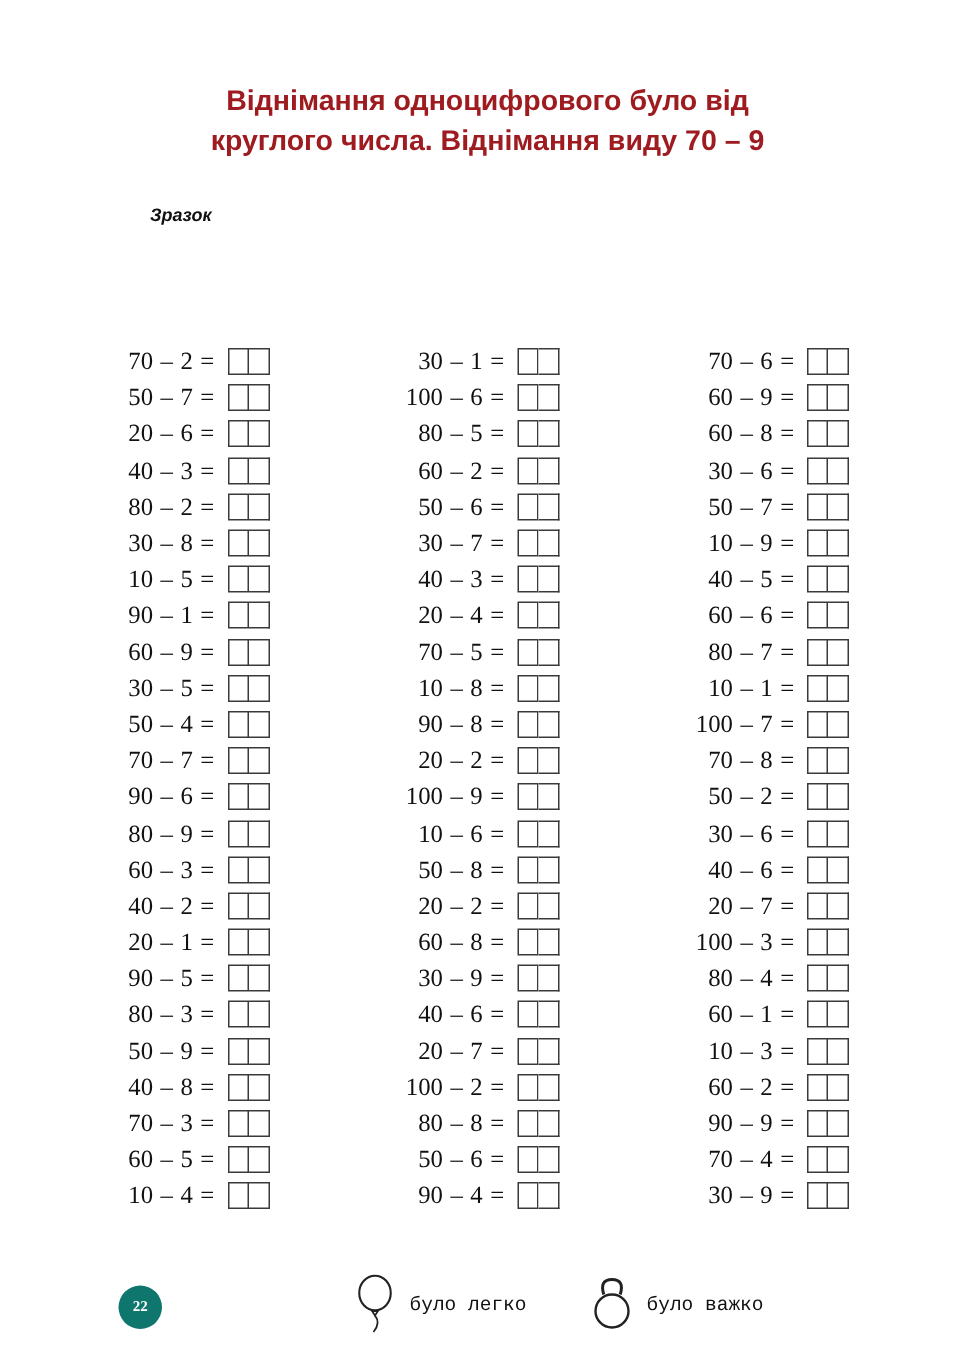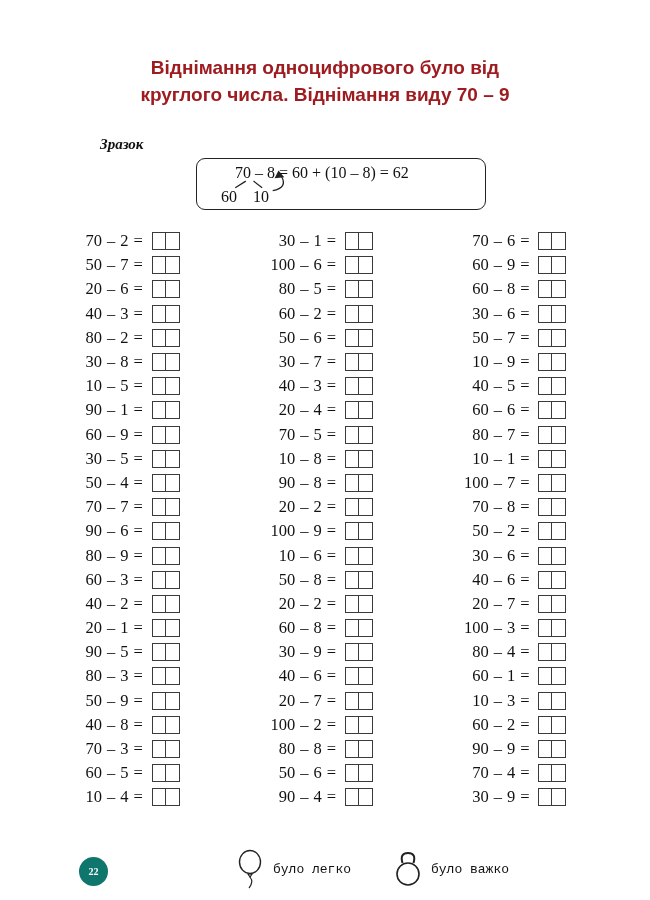--- a/index.html
+++ b/index.html
@@ -16,22 +16,22 @@
   .title {
     position:absolute; top:54px; left:0; width:100%;
     text-align:center;
     font-family:"Liberation Sans", sans-serif;
     font-weight:bold; font-size:19px; line-height:27px;
     color:#9e1b20;
   }
 
   .sample-label {
     position:absolute; top:136px; left:100px;
-    font-family:Liberation Serif, serif;
-    font-style:italic; font-weight:bold; font-size:15px; color:#111;
+    font-family:Liberation Sans, sans-serif;
+    font-style:italic; font-weight:bold; font-size:12px; color:#111;
   }
 
   .sample-box {
     position:absolute; top:158px; left:196px;
     width:290px; height:52px;
     border:1.5px solid #222; border-radius:9px;
   }
   .sample-svg { position:absolute; inset:0; width:100%; height:100%; }
   .sample-line1 {
     position:absolute; top:5px; left:38px;
@@ -75,34 +75,20 @@
 
 <div class="page">
 
   <h1 class="title">
     <span>Віднімання одноцифрового було від</span><br>
     <span>круглого числа. Віднімання виду 70 – 9</span>
   </h1>
 
   <div class="sample-label">Зразок</div>
 
-  <div class="sample-box">
-    <svg class="sample-svg" viewBox="0 0 290 52" xmlns="http://www.w3.org/2000/svg">
-      <line x1="46" y1="23" x2="35" y2="30" stroke="#222" stroke-width="1.3"></line>
-      <line x1="54" y1="23" x2="63" y2="30" stroke="#222" stroke-width="1.3"></line>
-      <path d="M74 33 Q 90 30 83 18" fill="none" stroke="#222" stroke-width="1.3"></path>
-      <polygon points="80,12 76,20 86,19" fill="#222"></polygon>
-    </svg>
-    <div class="sample-line1">
-      <span>70</span><span class="op">–</span><span>8</span><span class="rest">= 60 + (10 – 8) = 62</span>
-    </div>
-    <div class="sample-decomp">
-      <span class="d60">60</span><span class="d10">10</span>
-    </div>
-  </div>
 
   <div class="columns">
     <div class="col">
         <div class="prow">
           <span class="minuend">70</span>
           <span class="op">–</span>
           <span class="subtrahend">2</span>
           <span class="op">=</span>
           <span class="abox">
             <span class="cell"></span>

